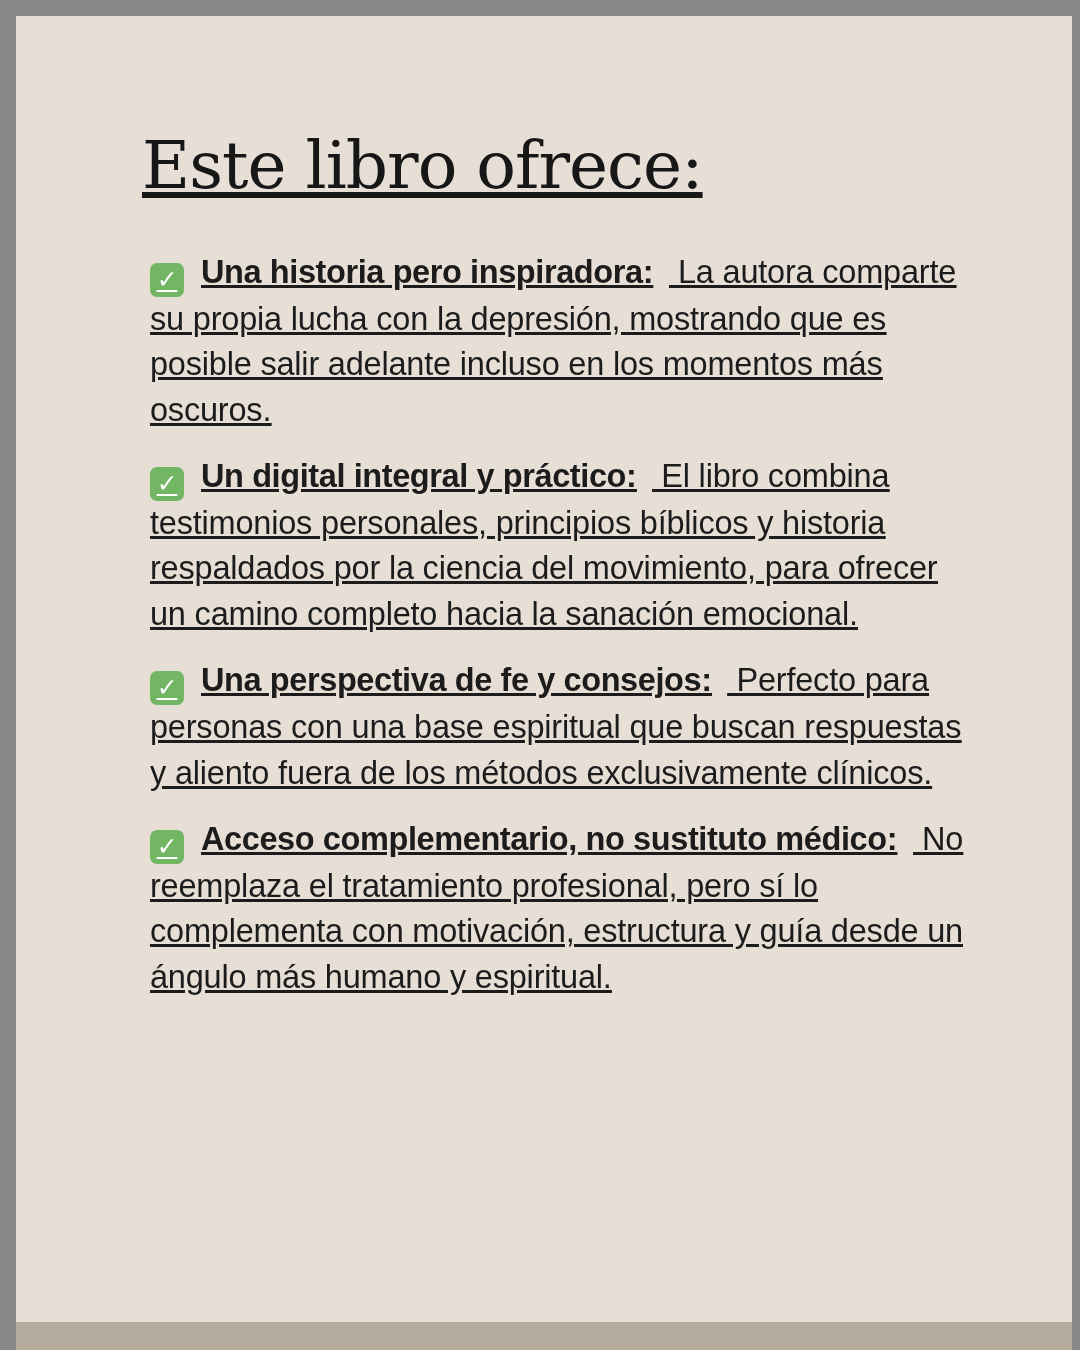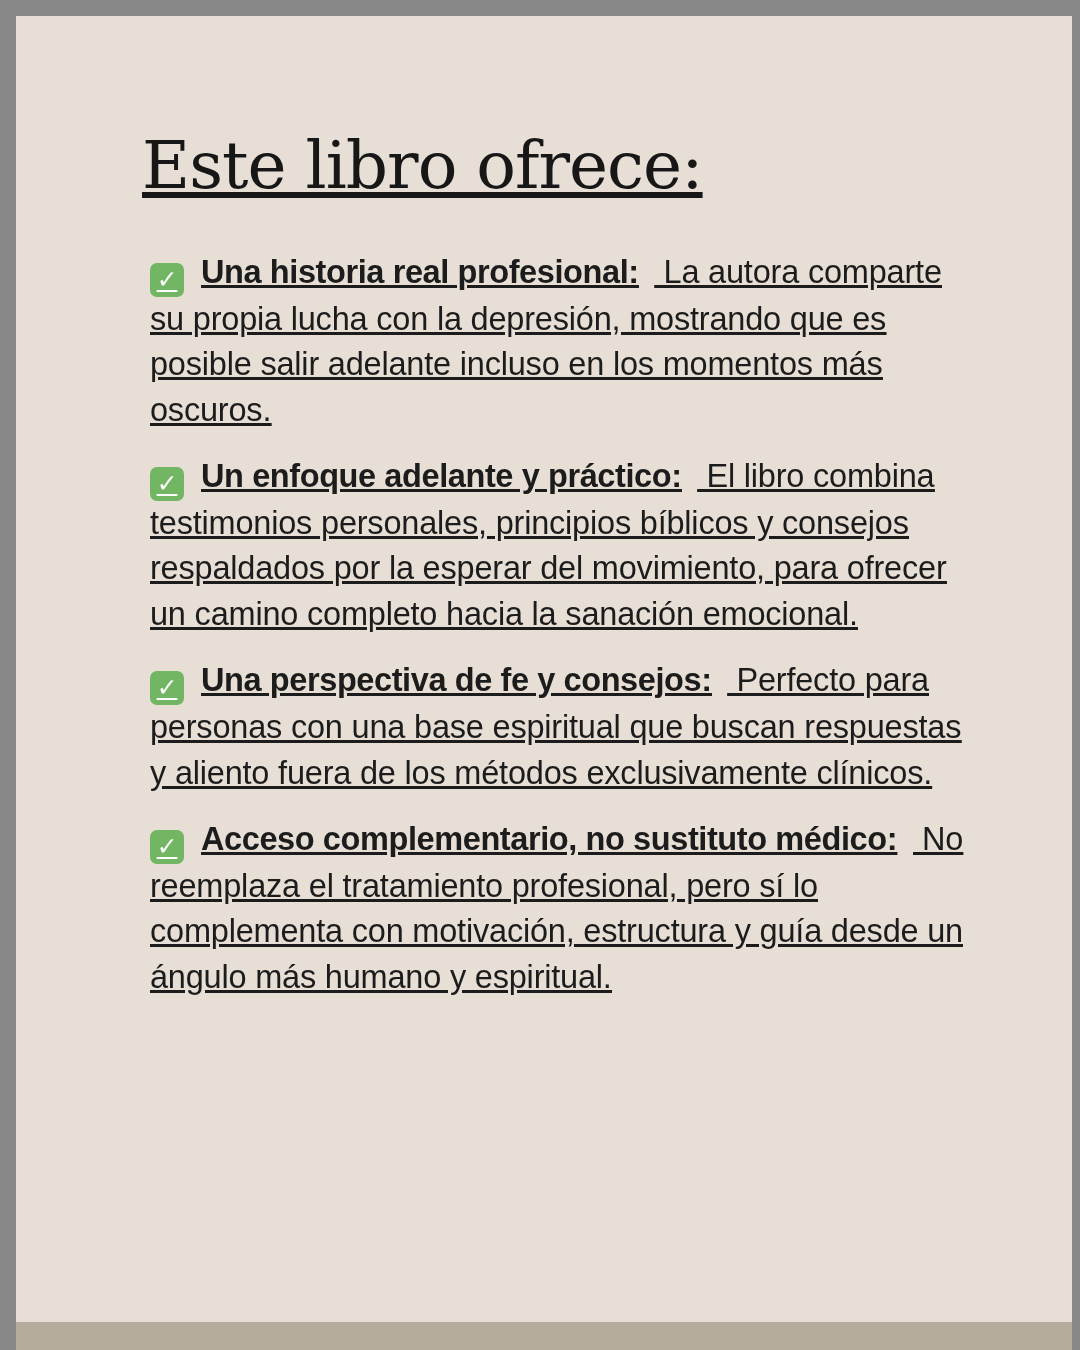--- a/index.html
+++ b/index.html
@@ -91,25 +91,25 @@
 <body>
 
 <div class="canvas">
   <div class="content">
 
     <h1 class="title">Este libro ofrece:</h1>
 
     <ul class="checklist">
 
       <li class="item">
-        <span class="check">✓</span><b>Una historia real profesional:</b><span> La autora comparte su propia lucha con la depresión, mostrando que es posible salir adelante incluso en los momentos más oscuros.</span>
+        <span class="check">✓</span><b>Una historia pero inspiradora:</b><span> La autora comparte su propia lucha con la depresión, mostrando que es posible salir adelante incluso en los momentos más oscuros.</span>
       </li>
 
       <li class="item">
-        <span class="check">✓</span><b>Un enfoque adelante y práctico:</b><span> El libro combina testimonios personales, principios bíblicos y consejos respaldados por la esperar del movimiento, para ofrecer un camino completo hacia la sanación emocional.</span>
+        <span class="check">✓</span><b>Un digital integral y práctico:</b><span> El libro combina testimonios personales, principios bíblicos y historia respaldados por la ciencia del movimiento, para ofrecer un camino completo hacia la sanación emocional.</span>
       </li>
 
 
       <li class="item">
         <span class="check">✓</span><b>Una perspectiva de fe y consejos:</b><span> Perfecto para personas con una base espiritual que buscan respuestas y aliento fuera de los métodos exclusivamente clínicos.</span>
       </li>
 
       <li class="item">
         <span class="check">✓</span><b>Acceso complementario, no sustituto médico:</b><span> No reemplaza el tratamiento profesional, pero sí lo complementa con motivación, estructura y guía desde un ángulo más humano y espiritual.</span>
       </li>

